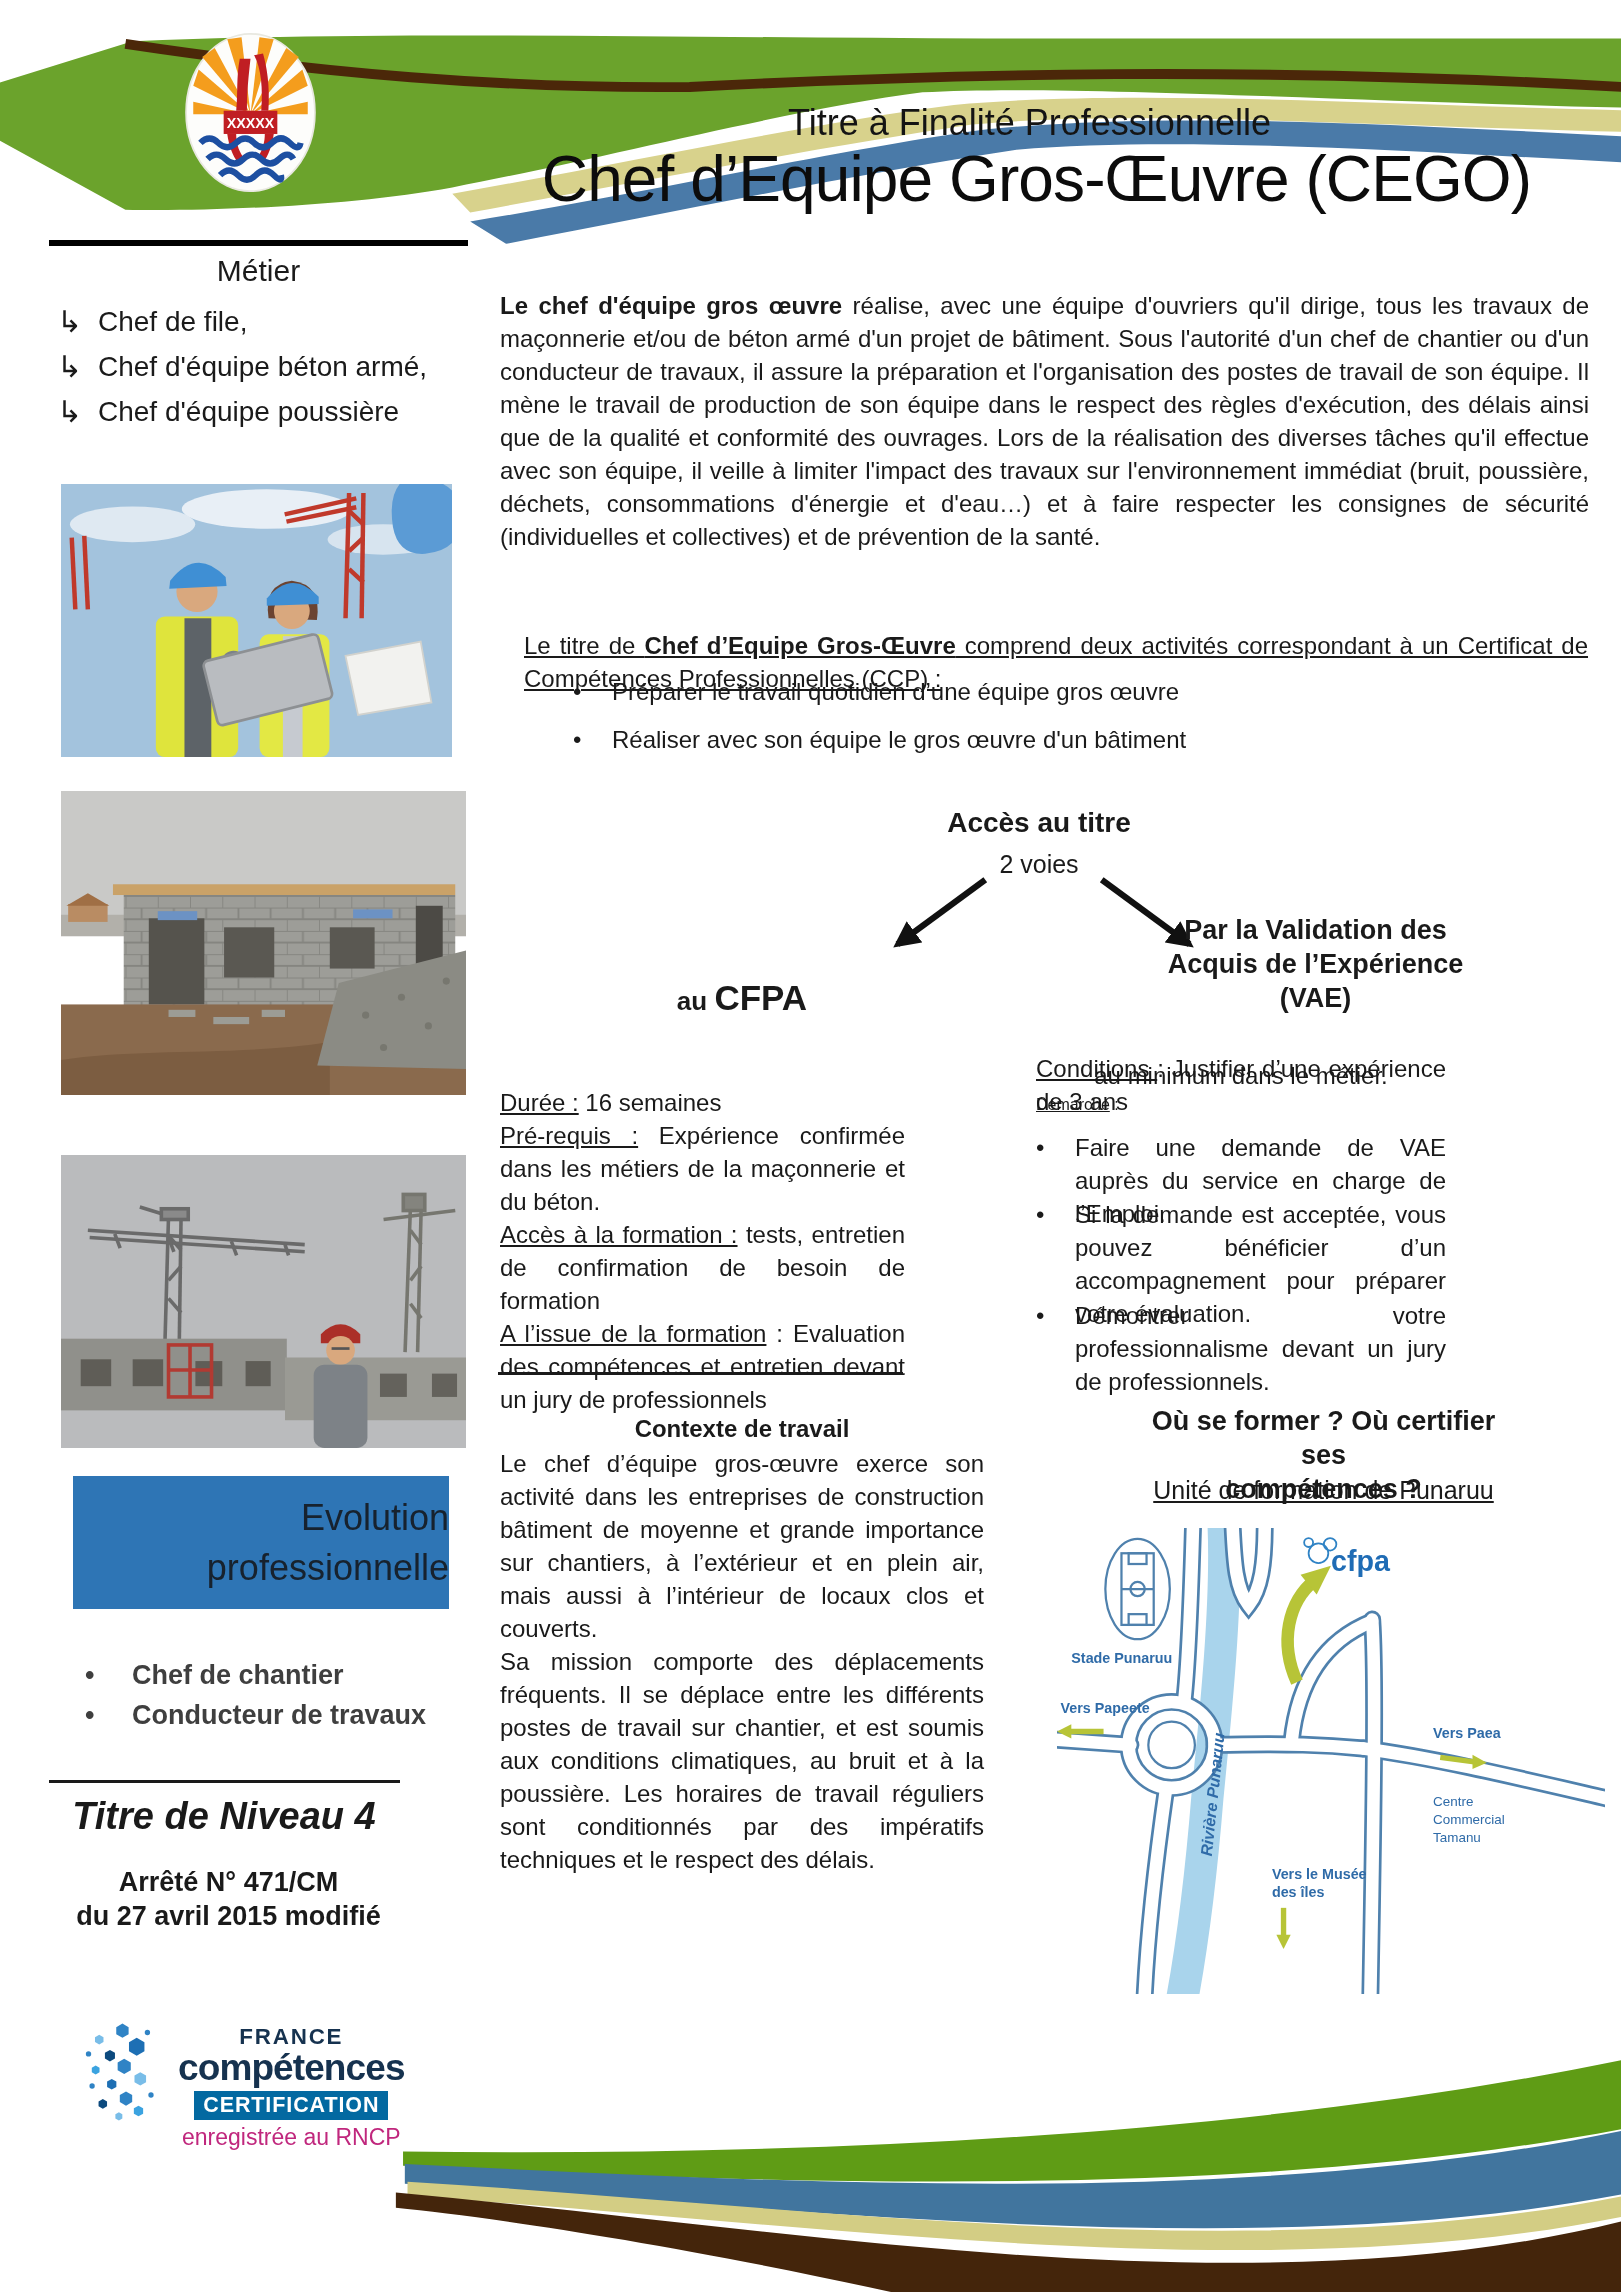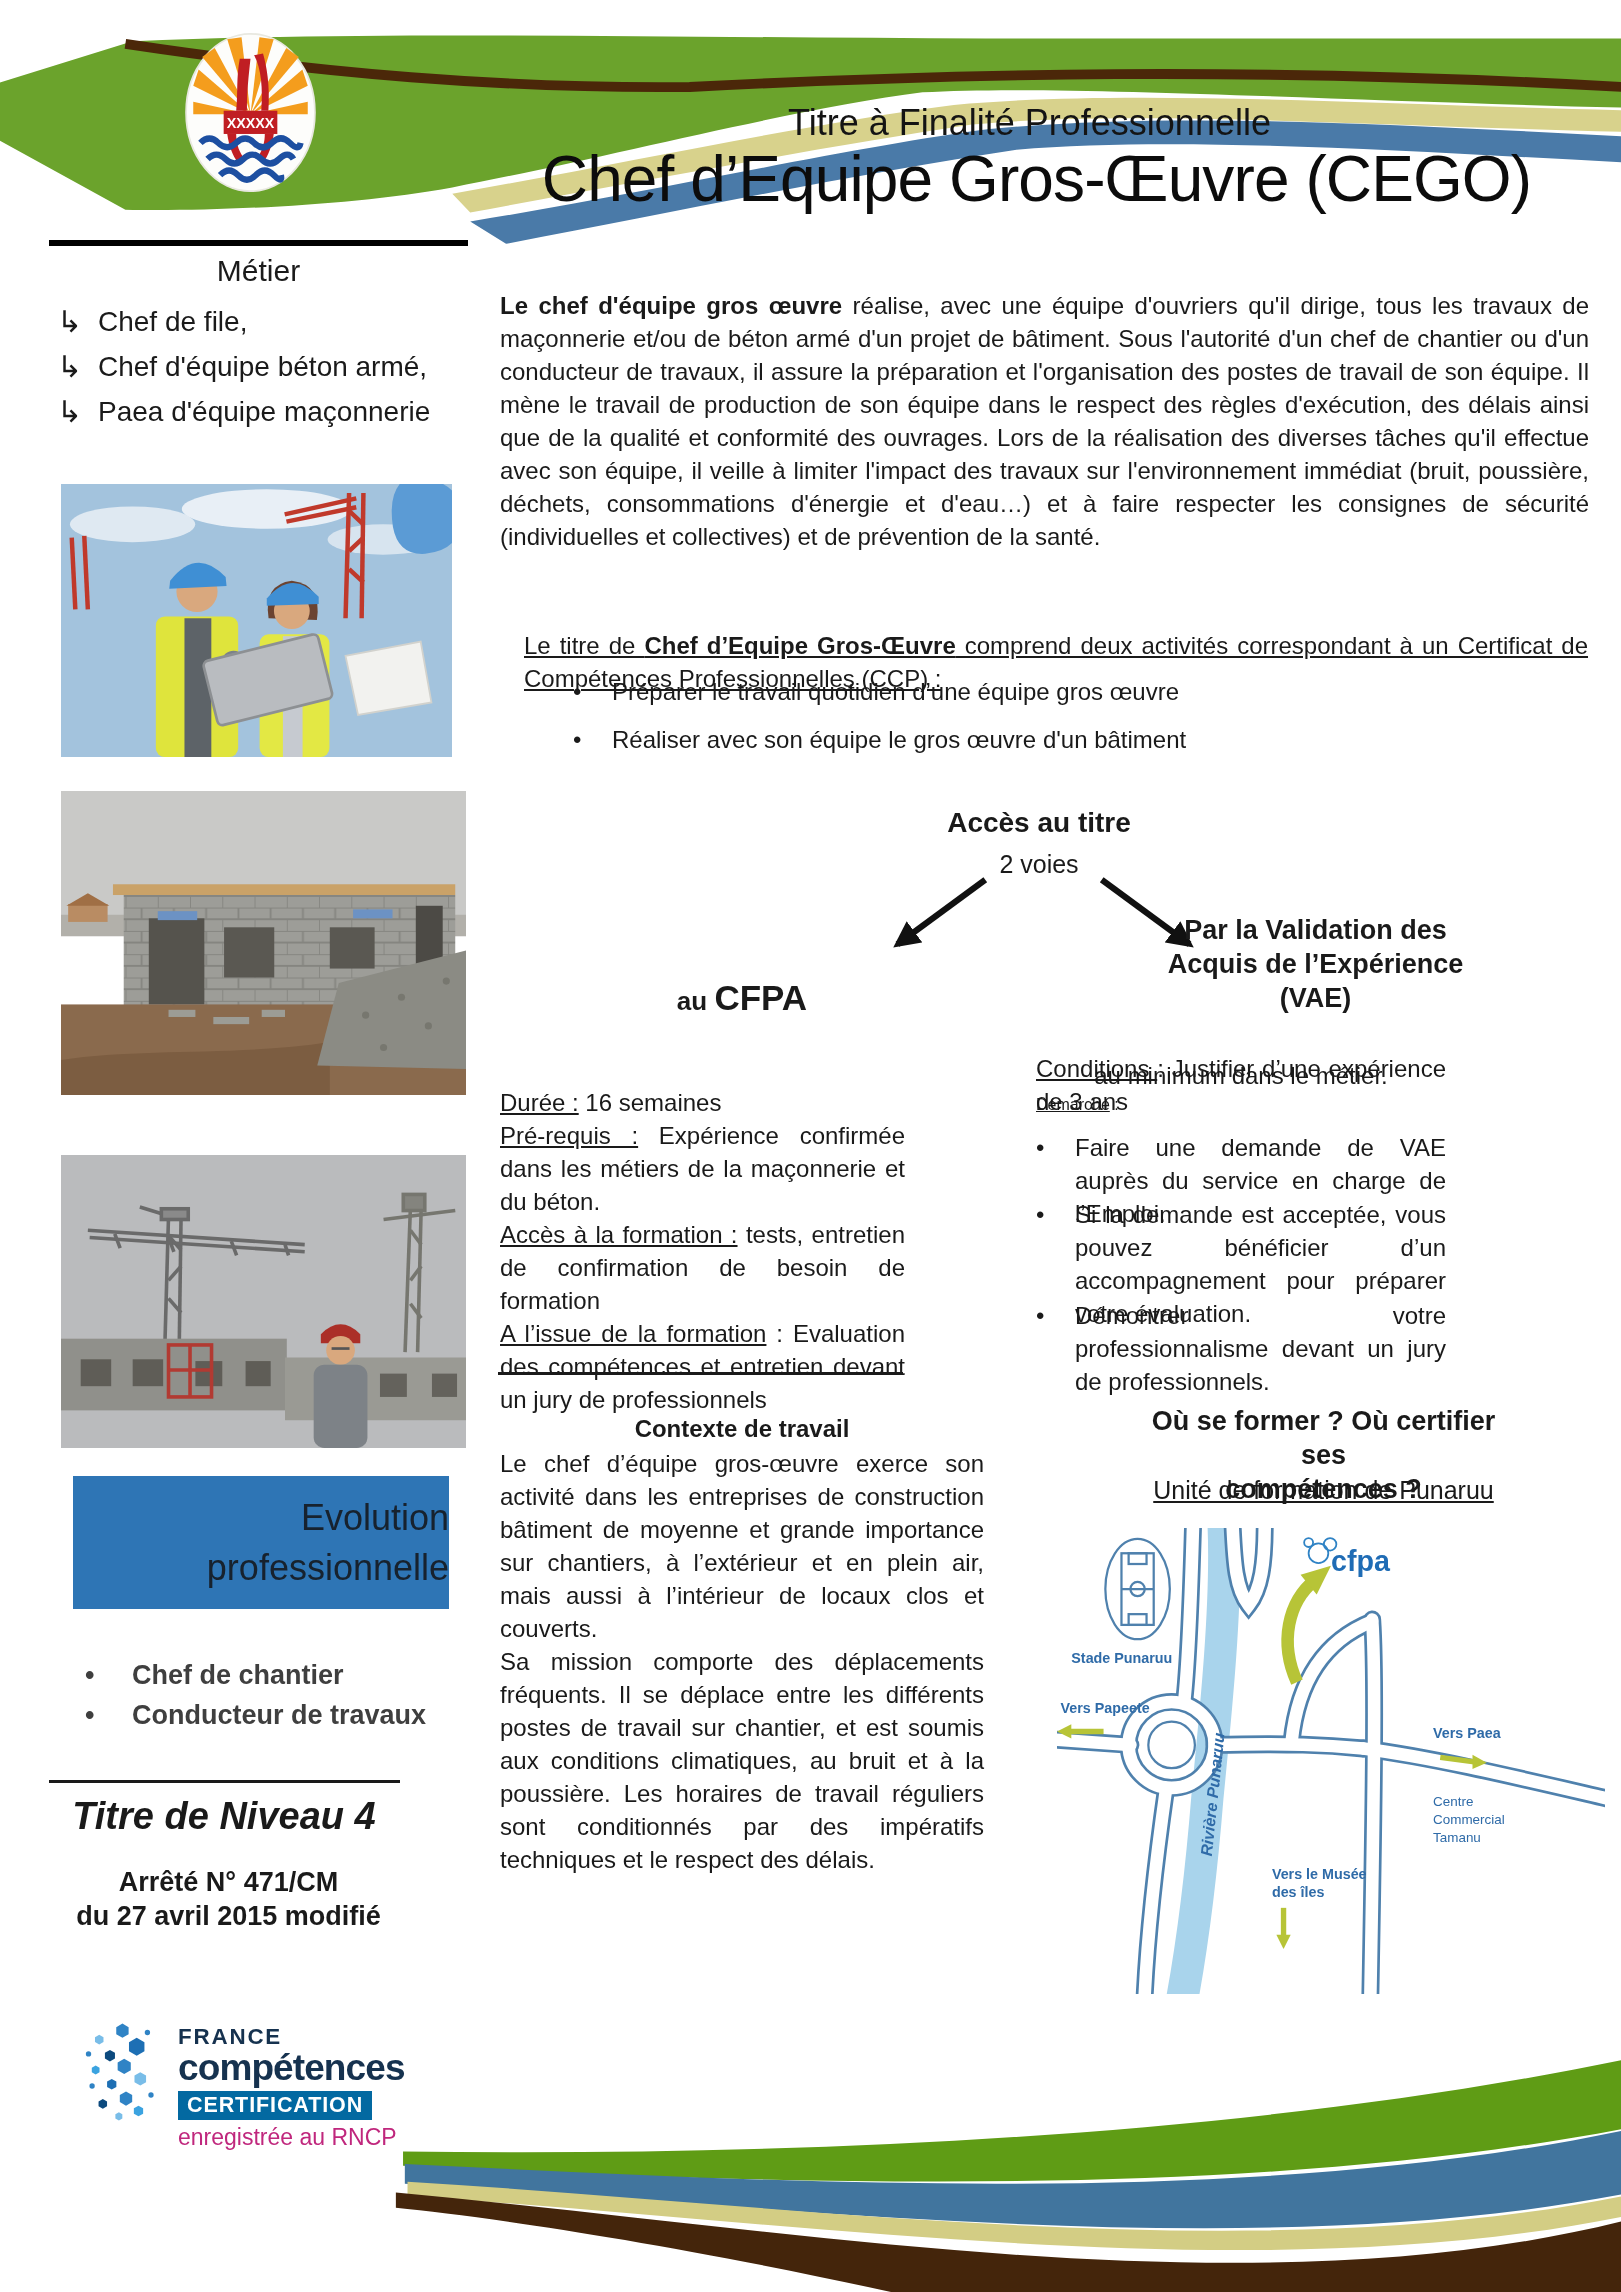--- a/index.html
+++ b/index.html
@@ -27,21 +27,21 @@
   #evo-box{left:73px;top:1476px;width:376px;height:133px;background:#2e75b5;
            display:flex;flex-direction:column;justify-content:center;}
   #evo-box div{font-size:36px;line-height:50px;color:#17222e;text-align:right;}
   #evo-list{left:85px;top:1657px;width:376px;font-size:27px;color:#3f3f3f;}
   .evo-row{display:flex;line-height:36px;margin-bottom:3.6px;}
   .evo-dot{width:47px;flex:none;}
   #side-div{left:49px;top:1780px;width:351px;height:2.7px;background:#1a1a1a;}
   #titre-niveau{left:36px;top:1795px;width:376px;font-size:38px;font-style:italic;}
   #arrete{left:36px;top:1865px;width:385px;font-size:27px;line-height:34px;}
   
-  #fc-logo{left:81px;top:2020px;width:376px;height:134px;}
+  #fc-logo{left:81px;top:2020px;width:376px;height:134px;text-align:center;}
   #fc-hex{position:absolute;left:0;top:0;width:90px;height:116px;}
   #fc-text{position:absolute;left:97px;top:3.6px;}
   #fc-line1{font-size:22.4px;letter-spacing:1.8px;color:#16324f;font-weight:bold;}
   #fc-line2{font-size:37px;font-weight:bold;color:#16324f;line-height:36px;letter-spacing:-0.9px;}
   #fc-line3{display:inline-block;margin-top:5.4px;background:#0369a1;color:#fff;
             font-size:21.5px;font-weight:bold;padding:1.8px 9px 2.7px 9px;letter-spacing:0.9px;}
   #fc-line4{font-size:23px;color:#c0277d;margin-top:3.6px;}
   
   #intro{left:500px;top:265px;width:1089px;}
   #ccp-intro{left:524px;top:605px;width:1064px;text-decoration:underline;}
@@ -121,21 +121,21 @@
     <div class="metier-row">
       <span class="metier-glyph">↳</span>
       <span>Chef de file,</span>
     </div>
     <div class="metier-row">
       <span class="metier-glyph">↳</span>
       <span>Chef d'équipe béton armé,</span>
     </div>
     <div class="metier-row">
       <span class="metier-glyph">↳</span>
-      <span>Paea d'équipe maçonnerie</span>
+      <span>Chef d'équipe poussière</span>
     </div>
   </div>
 
   <svg id="photo1" class="abs" viewBox="0 0 437 305" preserveAspectRatio="none">
     <rect width="437" height="305" fill="#a3c3dd"></rect>
     <ellipse cx="80" cy="45" rx="70" ry="20" fill="#dfe9f2"></ellipse>
     <ellipse cx="230" cy="28" rx="95" ry="22" fill="#e8eff6"></ellipse>
     <ellipse cx="360" cy="62" rx="62" ry="17" fill="#d7e4ef"></ellipse>
     <g stroke="#c0392b" stroke-width="5" fill="none">
       <line x1="322" y1="10" x2="318" y2="150"></line>

